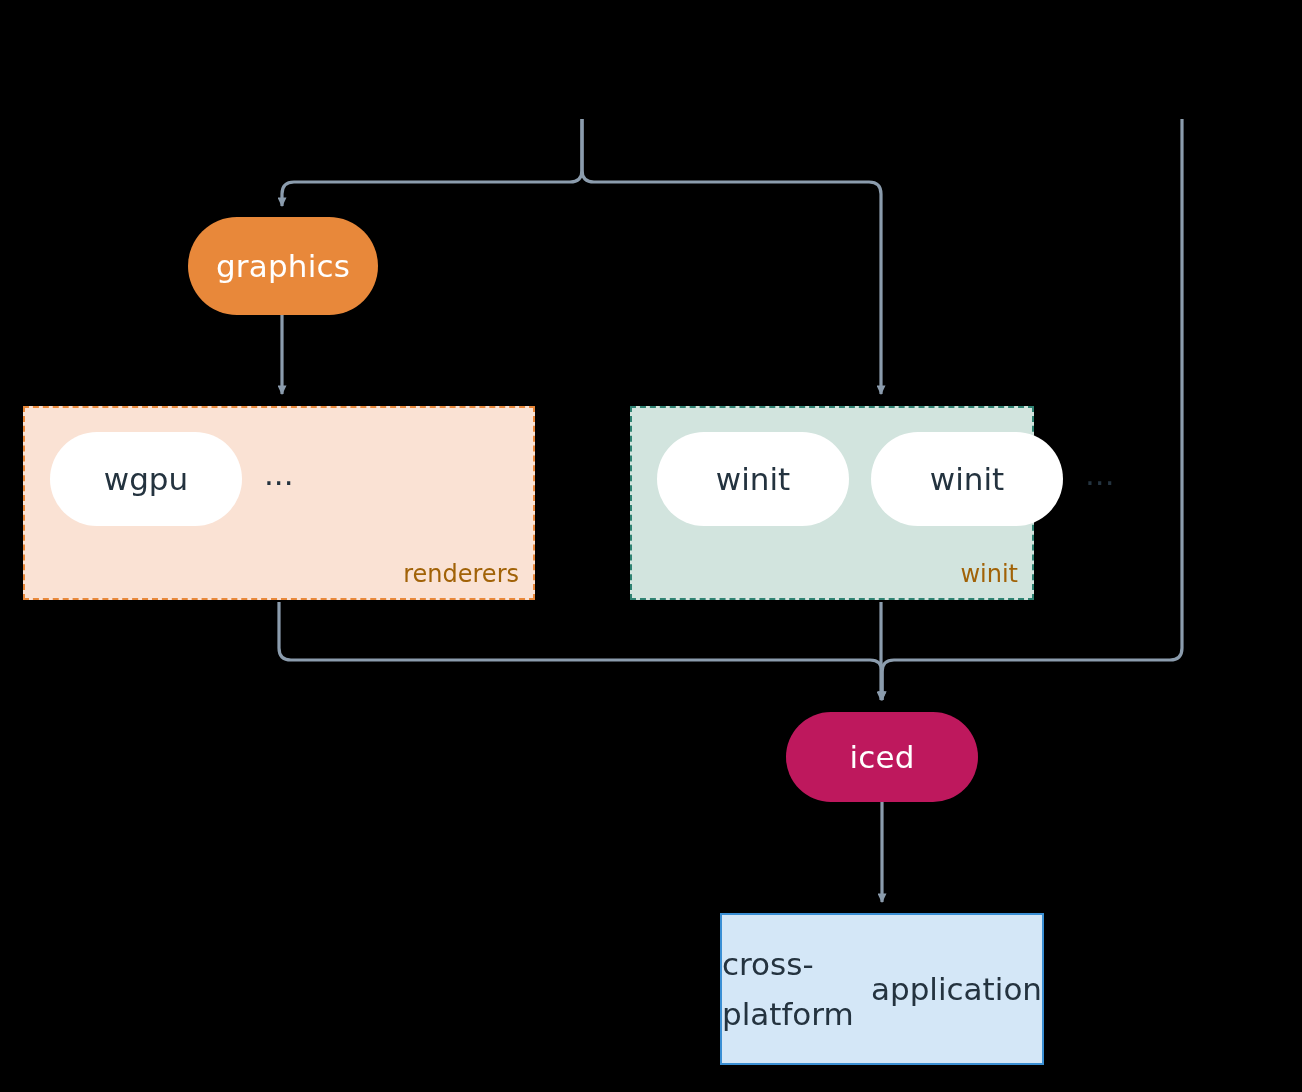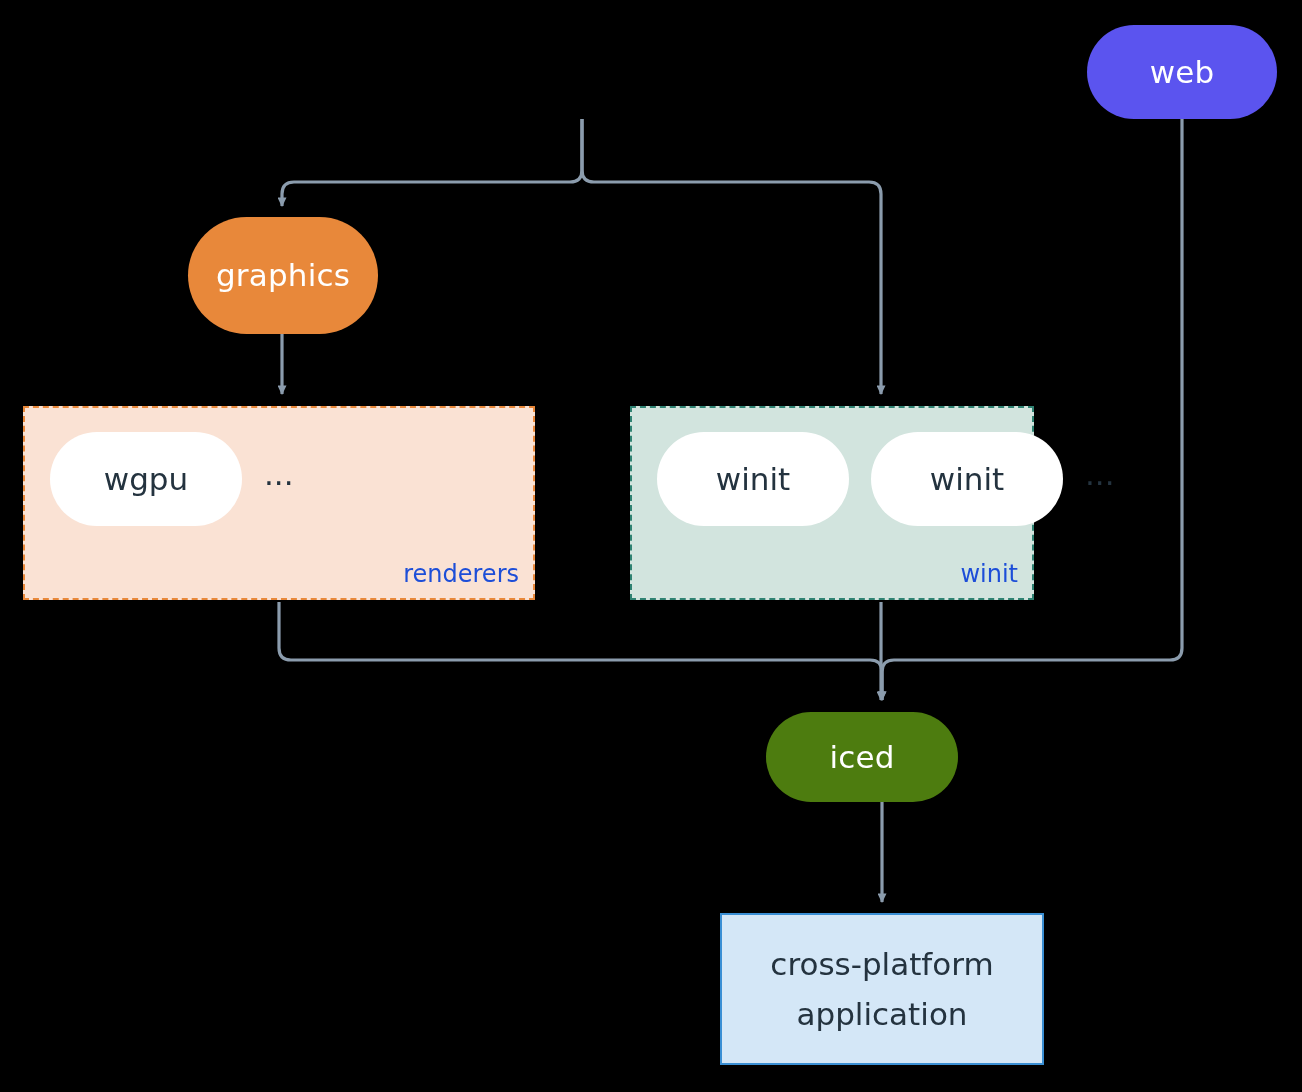--- a/index.html
+++ b/index.html
@@ -36,35 +36,34 @@
     border-radius: 999px;
     color: #ffffff;
     font-size: 31px;
     letter-spacing: 0.2px;
     line-height: 1;
     white-space: nowrap;
     box-sizing: border-box;
   }
   .node-native  { left: 487px; top: 25px;  width: 190px; height: 94px;  background: #5b54ef; }
   .node-web     { left: 1087px; top: 25px; width: 190px; height: 94px;  background: #5b54ef; }
-  .node-graphics{ left: 188px; top: 217px; width: 190px; height: 117px;  background: #e8883a; }
-  .node-iced    { left: 766px; top: 712px; width: 192px; height: 90px;  background: #4d7c0f; }
+  .node-graphics{ left: 188px; top: 217px; width: 190px; height: 98px;  background: #e8883a; }
+  .node-iced    { left: 786px; top: 712px; width: 192px; height: 90px;  background: #be185d; }
 
   
   .node-rect {
     position: absolute;
     left: 720px;
     top: 913px;
     width: 324px;
     height: 152px;
     background: #d4e7f7;
     border: 2px solid #3a8fd4;
     box-sizing: border-box;
     display: flex;
-    flex-direction: column;
     align-items: center;
     justify-content: center;
     color: #24333f;
     font-size: 31px;
     line-height: 1.62;
   }
 
   
   .group-box {
     position: absolute;
@@ -113,21 +112,21 @@
   .ellipsis-mark {
     color: #24333f;
     font-size: 31px;
     line-height: 1;
     padding-bottom: 10px;
   }
   .group-label {
     position: absolute;
     right: 14px;
     bottom: 12px;
-    color: #1d4ed8;
+    color: #a16207;
     font-size: 24px;
     line-height: 1;
     white-space: nowrap;
   }
 </style>
 </head>
 <body>
 
 <div id="stage">
 
@@ -150,21 +149,20 @@
 
       <path d="M881,602 L881,700" marker-end="url(#arrowhead)"></path>
 
       <path d="M1182,119 L1182,648 Q1182,660 1170,660 L894,660 Q882,660 882,672 L882,700" marker-end="url(#arrowhead)"></path>
 
       <path d="M882,802 L882,902" marker-end="url(#arrowhead)"></path>
     </g>
   </svg>
 
 
-  <div class="node-pill node-web">web</div>
 
   <div class="node-pill node-graphics">graphics</div>
 
   <div class="node-pill node-iced">iced</div>
 
   <div class="node-rect">
     <span>cross-platform</span>
     <span>application</span>
   </div>
 

